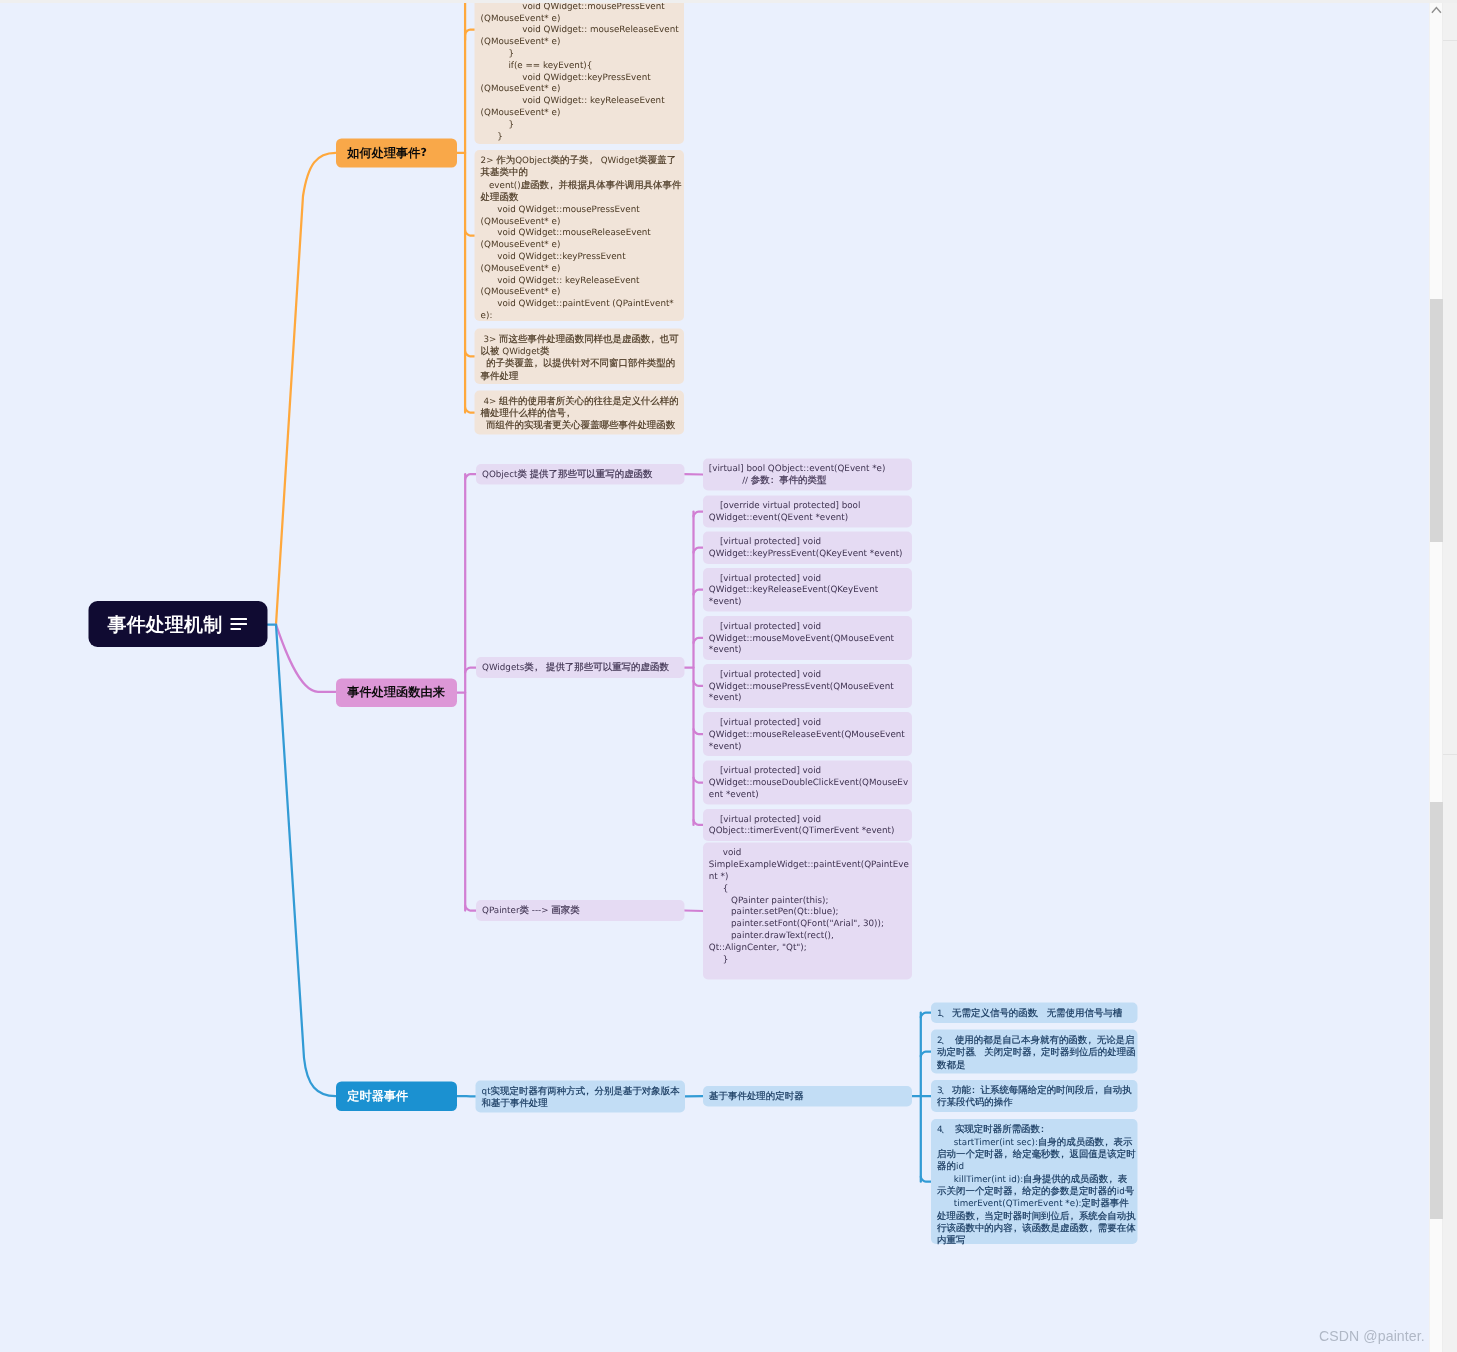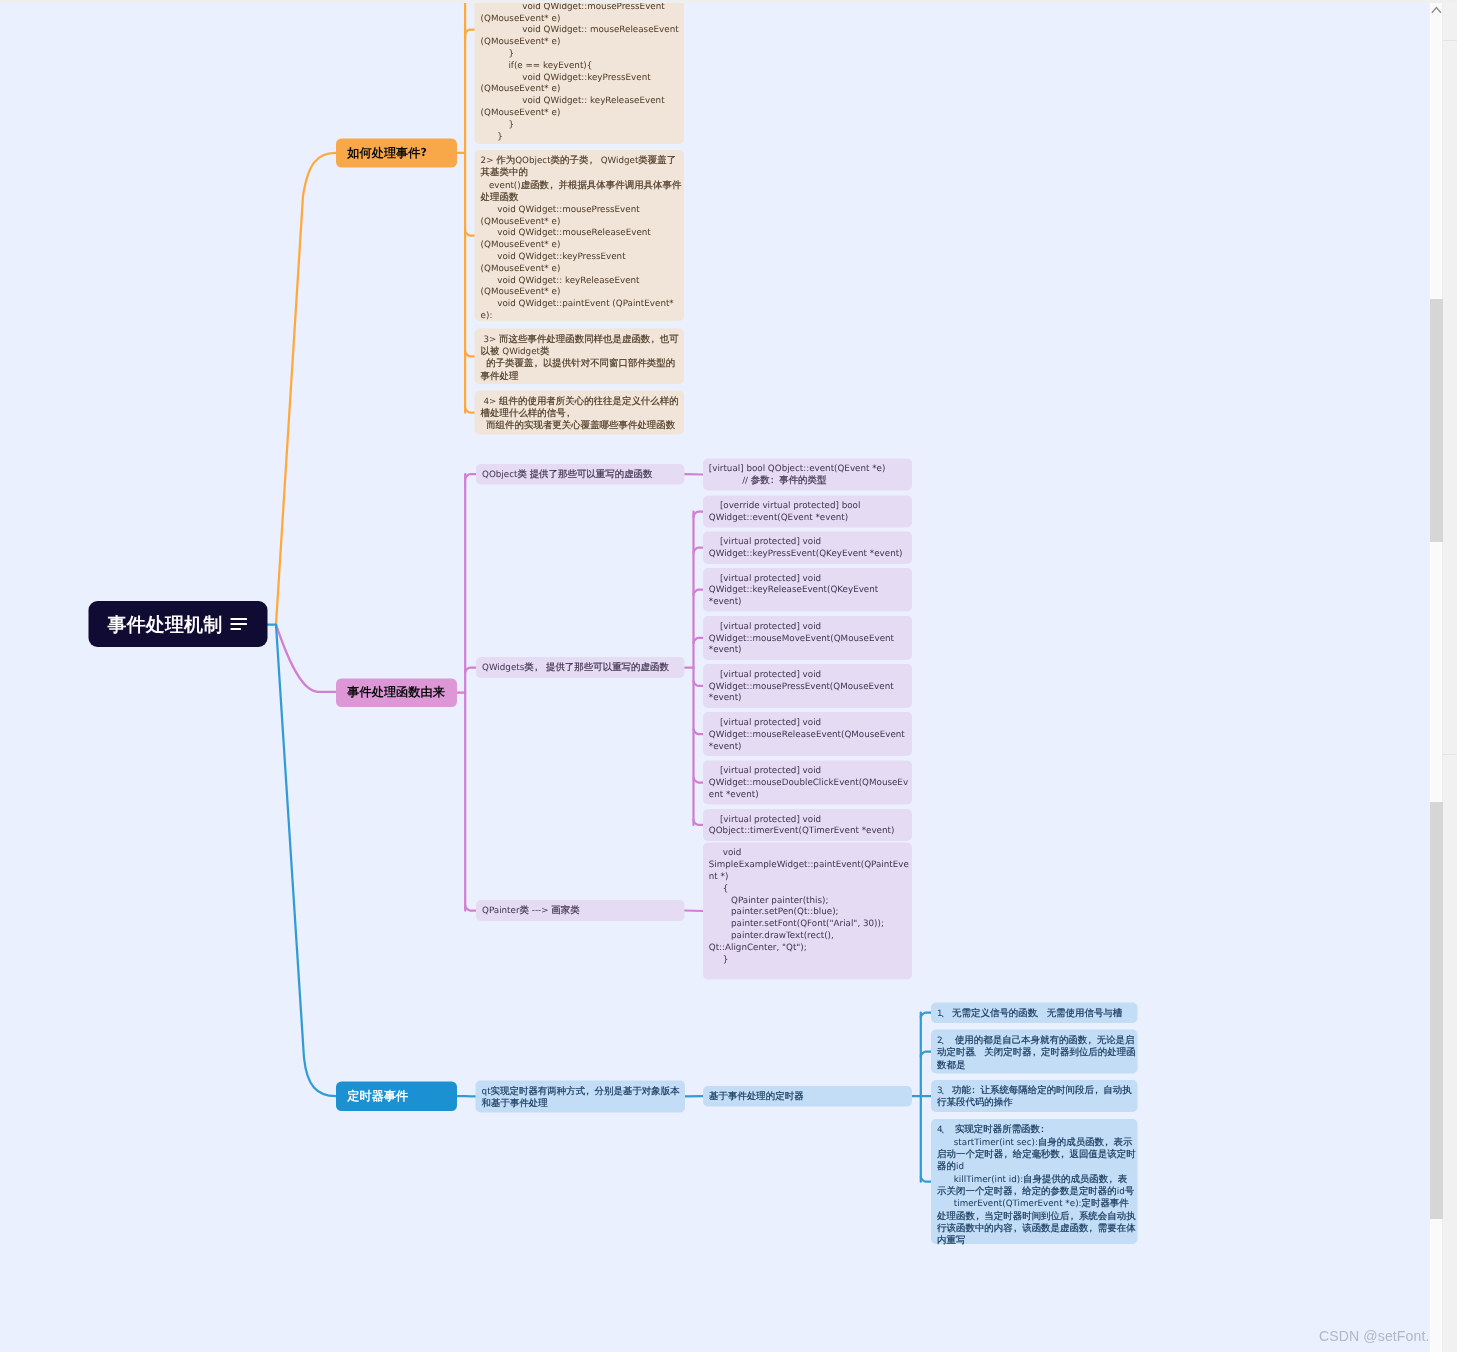--- a/index.html
+++ b/index.html
@@ -240,14 +240,14 @@
           <path d="M1.9 9.8 L6.4 4.6 L10.9 9.8" stroke="#8f8f8f" stroke-width="1.45" fill="none" stroke-linecap="butt" stroke-linejoin="miter"></path>
         </svg>
     </div>
     <div class="thumb" style="top:297px;height:243px"></div>
     <div class="thumb" style="top:800px;height:417px"></div>
   </div>
   <div id="outer">
     <div class="seam" style="top:40px"></div>
     <div class="seam" style="top:754px"></div>
   </div>
-  <div id="watermark">CSDN @setFont.</div>
+  <div id="watermark">CSDN @painter.</div>
 </div>
 
 </body></html>

